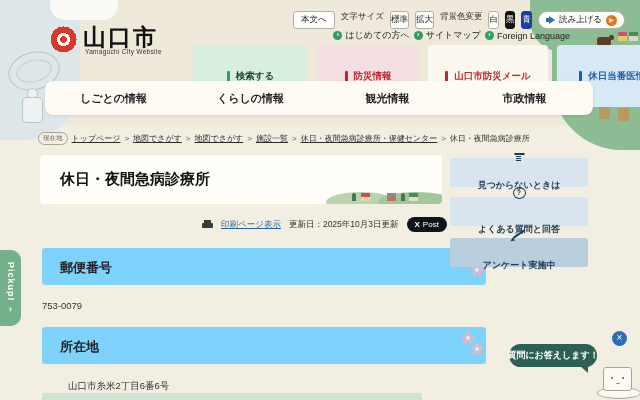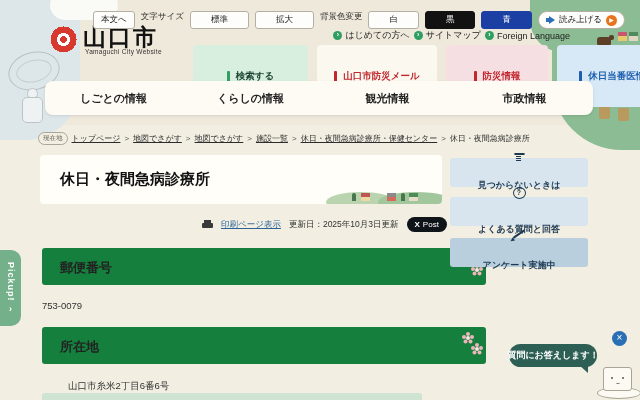--- a/index.html
+++ b/index.html
@@ -33,21 +33,21 @@
 
   
   .logo-mark { left:50px; top:26px; width:27px; height:27px; border-radius:50%;
     background:radial-gradient(circle at 50% 50%, #d7392f 0 3.5px, #fff 3.5px 6.5px, #d7392f 6.5px 13px, transparent 13px); }
   .logo-title { left:83px; top:22px; font-size:23px; font-weight:bold; letter-spacing:2px; color:#121212; white-space:nowrap; }
   .logo-sub { left:85px; top:48px; font-size:6.5px; color:#33322e; letter-spacing:.3px; }
 
   
   .utility { top:11px; right:15px; display:flex; align-items:flex-start; gap:6px; font-size:8.5px; white-space:nowrap; }
   .ubtn { background:#fdfdfb; border:1px solid #b3b0a3; border-radius:3px; padding:2px 7px; color:#222; }
-  .ubtn.sq { padding:2px 20px; }
+  .ubtn.sq { padding:2px 0; }
   .ubtn.black { background:#121212; border-color:#121212; color:#fff; }
   .ubtn.blue { background:#1b3fa3; border-color:#1b3fa3; color:#fff; }
   .ulabel { color:#333; }
   .read-pill { display:flex; align-items:center; gap:4px; background:#fdfdfb; border:1px solid #b3b0a3; border-radius:10px; padding:2px 7px; }
   .speaker-icon { position:relative; width:9px; height:8px; }
   .speaker-icon::before { content:""; position:absolute; left:0; top:2px; width:3px; height:4px; background:#2a6fb5; }
   .speaker-icon::after { content:""; position:absolute; left:3px; top:0; width:0; height:0;
      border-top:4px solid transparent; border-bottom:4px solid transparent; border-left:6px solid #2a6fb5; }
   .play-circle { width:11px; height:11px; border-radius:50%; background:#e8731a; color:#fff; font-size:6px; line-height:11px; text-align:center; }
 
@@ -99,21 +99,21 @@
   .meta { left:202px; top:217px; display:flex; align-items:center; gap:8px; font-size:8.5px; white-space:nowrap; }
   .print-icon { position:relative; width:11px; height:10px; }
   .print-icon::before { content:""; position:absolute; left:2px; top:0; width:7px; height:3px; background:#3a3a3a; }
   .print-icon::after { content:""; position:absolute; left:0; top:3px; width:11px; height:5px; background:#3a3a3a; border-radius:1px; }
   .print-link { color:#2a6496; text-decoration:underline; }
   .updated { color:#333; }
   .post-btn { background:#0f1419; color:#fff; border-radius:8px; height:15px; display:flex; align-items:center; gap:3px; padding:0 8px; font-size:8px; }
   .x-logo { font-weight:bold; font-size:8px; }
 
   
-  .section-h { left:42px; width:444px; height:37px; background:#15803d; border-radius:3px; }
+  .section-h { left:42px; width:444px; height:37px; background:#7dd3fc; border-radius:3px; }
   .section-h.s1 { top:248px; } .section-h.s2 { top:327px; }
   .section-title { position:absolute; left:18px; top:11px; font-size:13px; font-weight:bold; color:#222; }
   .flower { position:absolute; width:4px; height:4px; background:#fae3e5; border-radius:50%;
     box-shadow:0 -4px 0 #efb3ba, 4px -1px 0 #efb3ba, -4px -1px 0 #efb3ba, 2.5px 3.5px 0 #efb3ba, -2.5px 3.5px 0 #efb3ba; }
   .flower.f1 { right:16px; top:9px; } .flower.f2 { right:7px; top:20px; }
   .sec-value { left:42px; font-size:9.5px; color:#333; }
   .sec-value.v1 { top:300px; } .sec-value.v2 { top:380px;padding-left:26px; }
   .section-partial { left:42px; top:393px; width:380px; height:7px; background:#cfe3d2; border-radius:3px 3px 0 0; }
 
   
@@ -203,27 +203,27 @@
     <span class="green-dot">›</span>
     <span>Foreign Language</span>
   </span>
 </div>
 
 <div class="abs actions">
   <span class="abtn abtn-search">
     <span class="bar"></span>
     <span>検索する</span>
   </span>
+  <span class="abtn abtn-bousai">
+    <span class="bar"></span>
+    <span>防災情報</span>
+  </span>
   <span class="abtn abtn-mail">
     <span class="bar"></span>
     <span>山口市防災メール</span>
-  </span>
-  <span class="abtn abtn-bousai">
-    <span class="bar"></span>
-    <span>防災情報</span>
   </span>
   <span class="abtn abtn-medical">
     <span class="bar"></span>
     <span>休日当番医情報</span>
   </span>
 </div>
 
 <nav class="abs nav">
   <span class="nav-item">しごとの情報</span>
   <span class="nav-item">くらしの情報</span>

